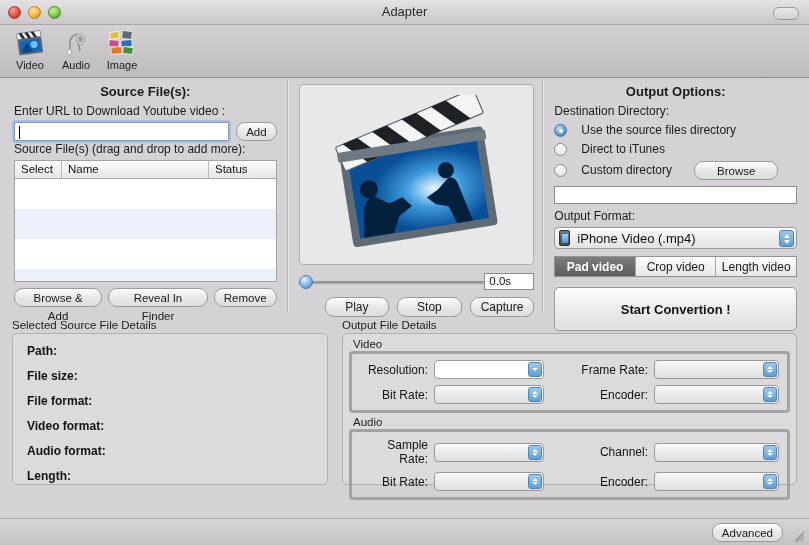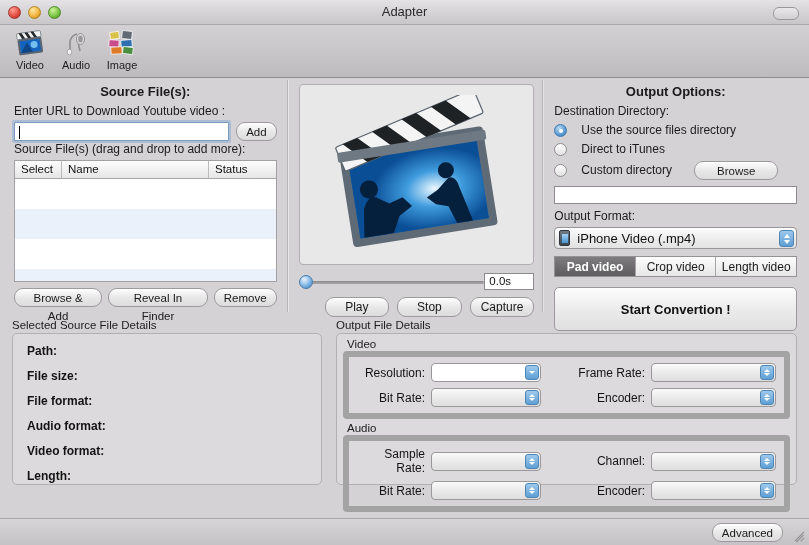--- a/index.html
+++ b/index.html
@@ -446,21 +446,21 @@
   }
   .out-details { flex: 1; }
   .out-box { height: 152px; padding: 4px 6px 0 6px; }
   .inner-title {
     font-size: 11.5px;
     color: #1c1c1c;
     padding-left: 4px;
     margin-bottom: 1px;
   }
   .inner-box {
-    border: 6px solid #a3a3a3;
+    border: 3px solid #a3a3a3;
     border-radius: 4px;
     padding: 6px 8px 6px 4px;
     box-sizing: border-box;
   }
   .field-row {
     display: flex;
     align-items: center;
     margin-bottom: 6px;
   }
   .field-row:last-child { margin-bottom: 0; }
@@ -732,22 +732,22 @@
     </div>
 
     <div class="bottom-row">
 
       <div class="group src-details">
         <div class="group-title">Selected Source File Details</div>
         <div class="group-box src-box">
           <div class="detail-lbl">Path:</div>
           <div class="detail-lbl">File size:</div>
           <div class="detail-lbl">File format:</div>
+          <div class="detail-lbl">Video format:</div>
           <div class="detail-lbl">Audio format:</div>
-          <div class="detail-lbl">Video format:</div>
           <div class="detail-lbl">Length:</div>
         </div>
       </div>
 
       <div class="group out-details">
         <div class="group-title">Output File Details</div>
         <div class="group-box out-box">
 
           <div class="inner-title">Video</div>
           <div class="inner-box">

